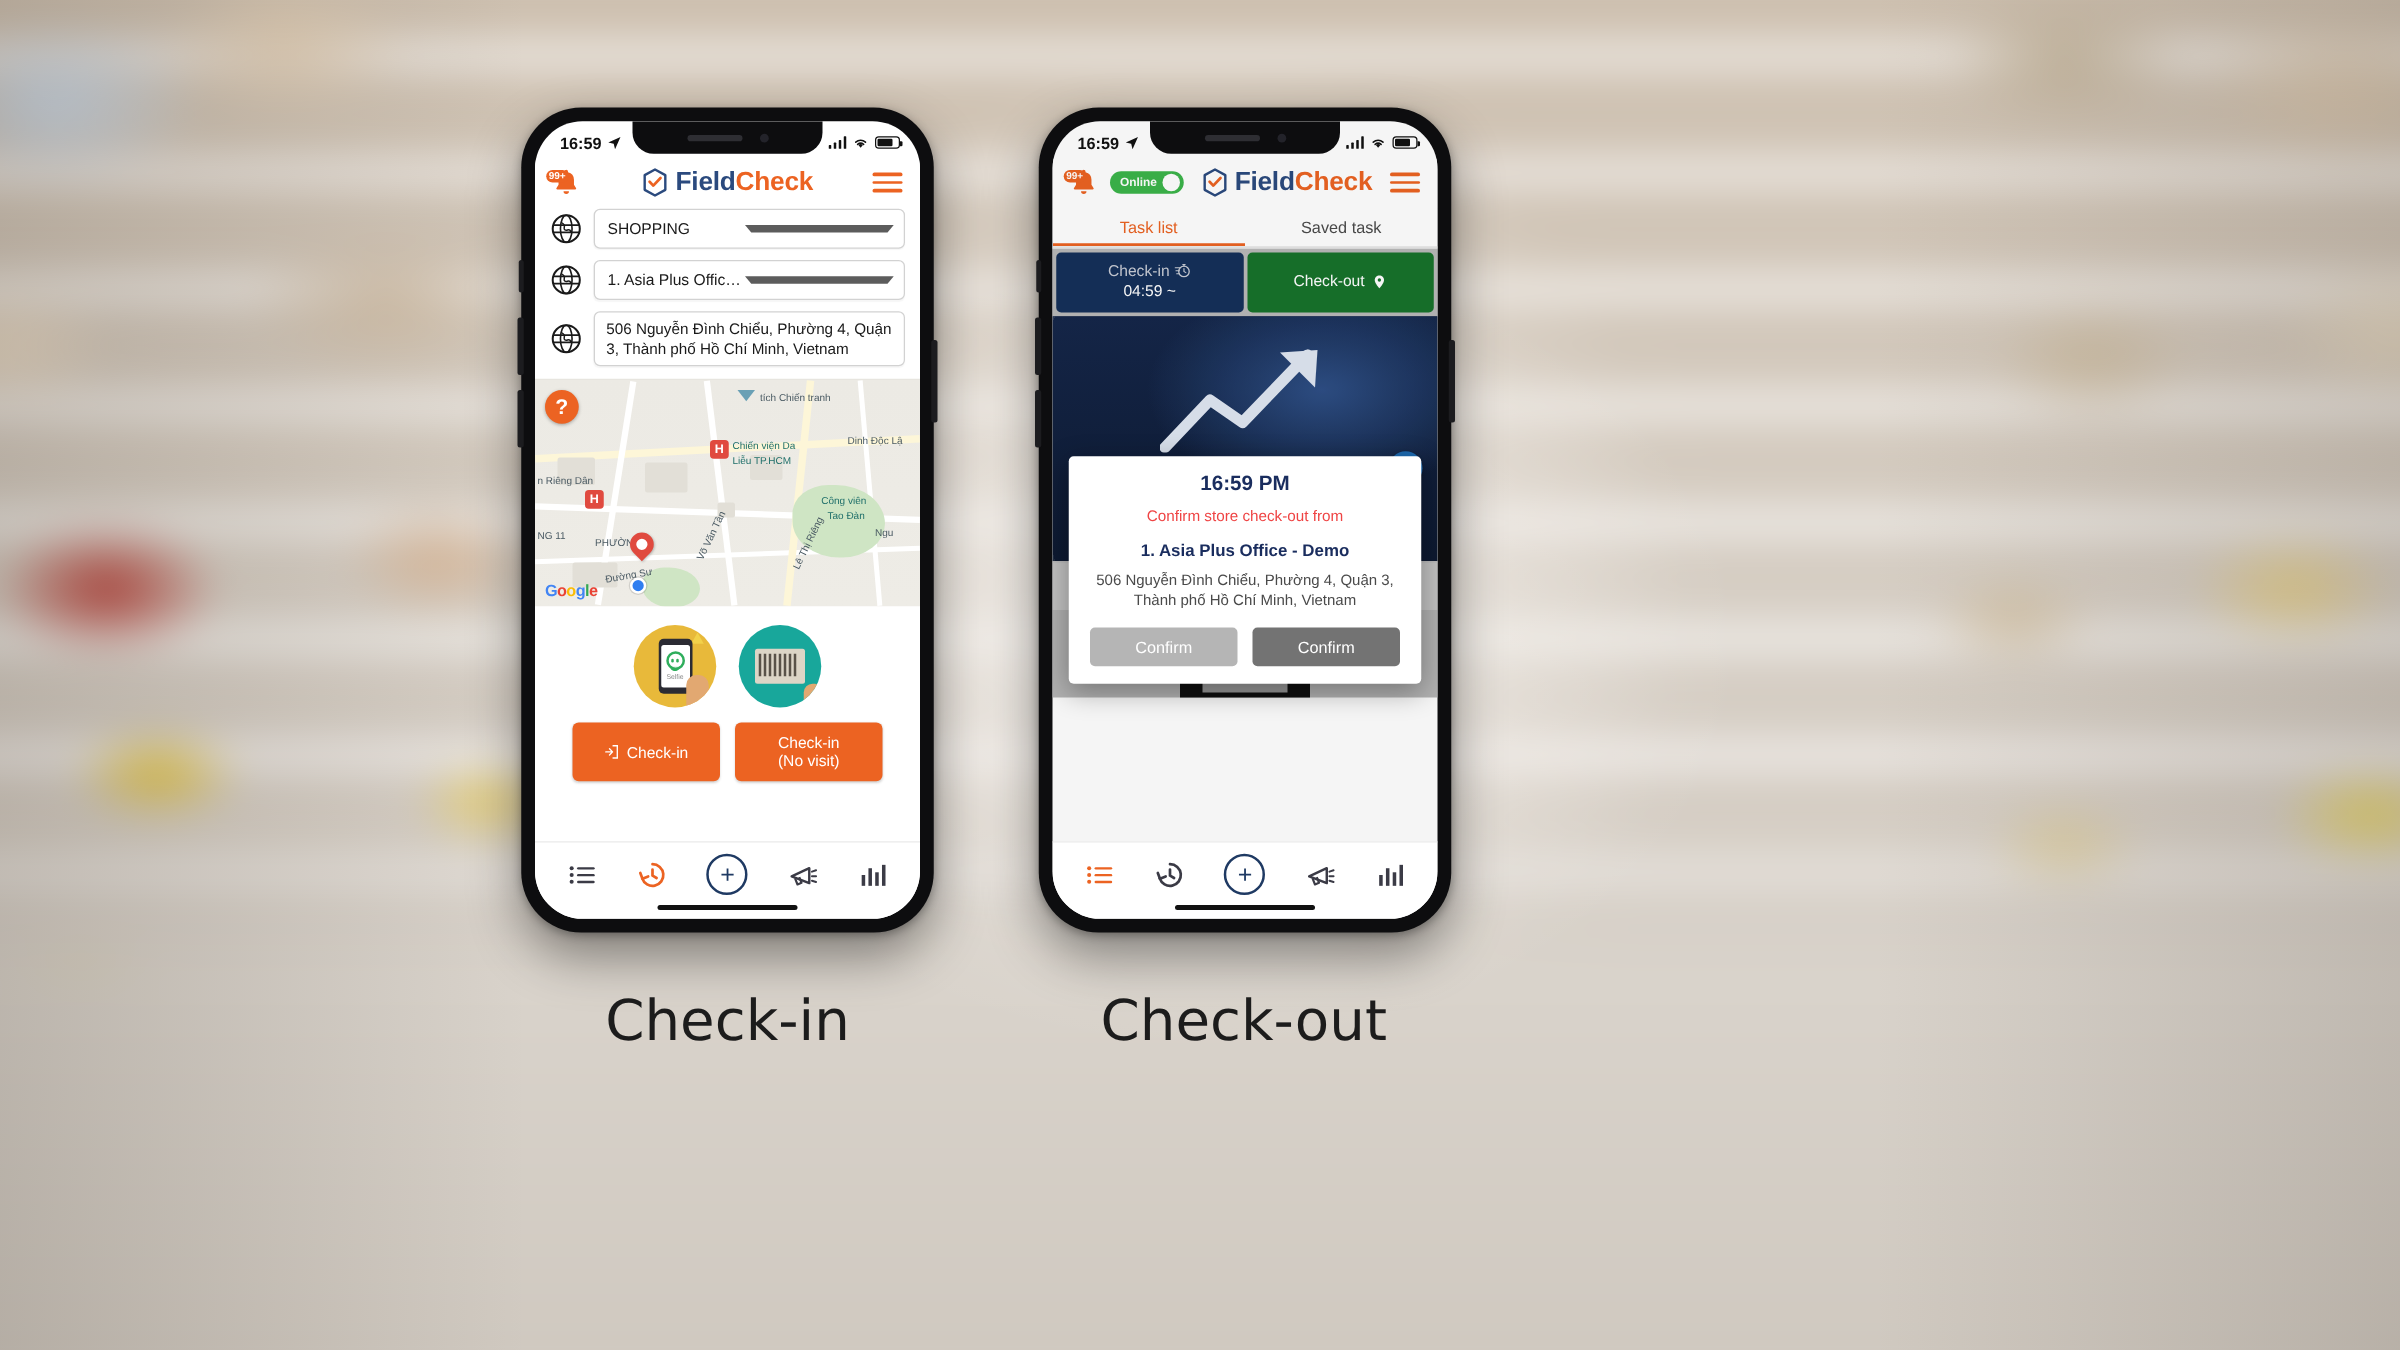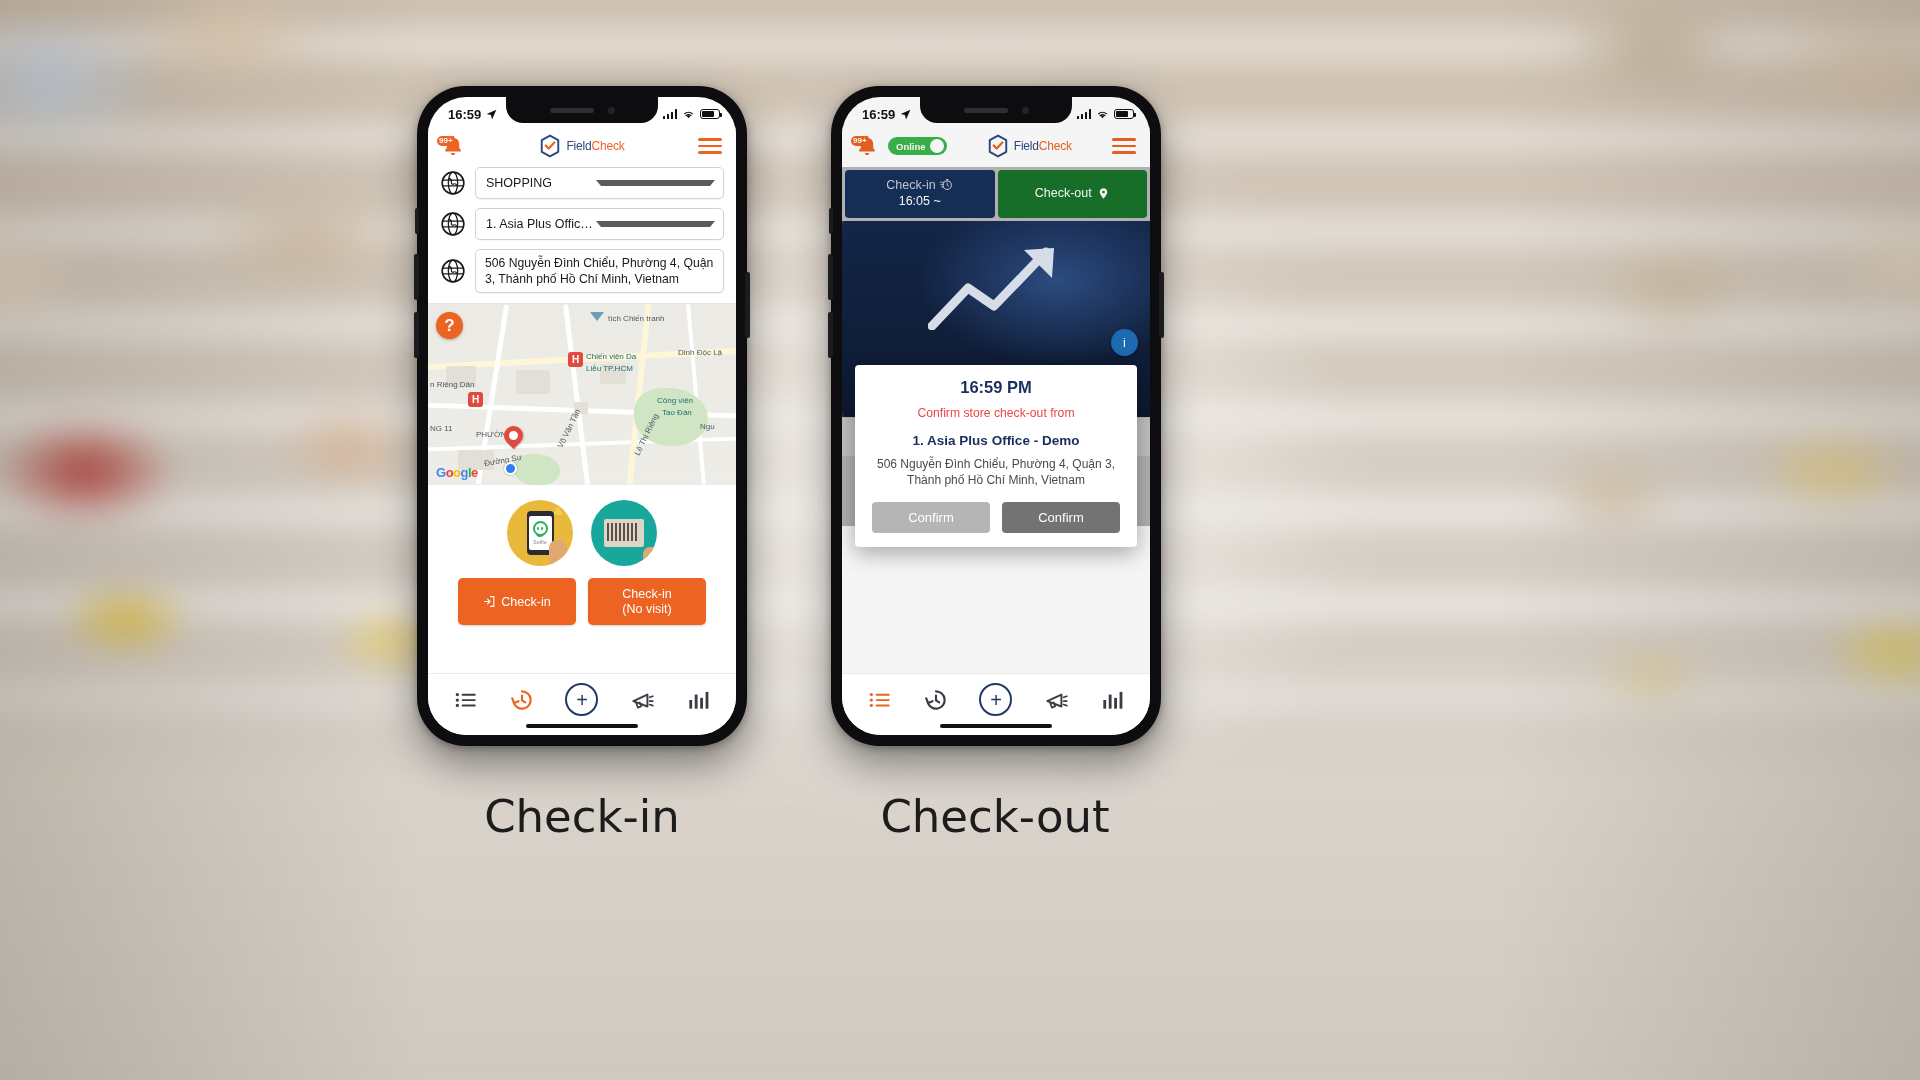--- a/index.html
+++ b/index.html
@@ -123,21 +123,21 @@
     font-size: 8px; font-weight: bold; color: #fff;
     background: #ec6322; border-radius: 6px; padding: 0 2px; line-height: 10px;
   }
   .online-pill {
     display: flex; align-items: center; gap: 4px;
     background: #3cb54a; border-radius: 11px; padding: 2px 3px 2px 8px;
     color: #fff; font-size: 9.5px; font-weight: bold; flex: 0 0 auto;
   }
   .online-knob { width: 14px; height: 14px; border-radius: 50%; background: #fff; }
   .brand { display: flex; align-items: center; gap: 5px; margin: 0 auto; }
-  .brand-txt { font-size: 12px; font-weight: normal; letter-spacing: -0.2px; }
+  .brand-txt { font-size: 21px; font-weight: bold; letter-spacing: -0.2px; }
   .brand-txt .b1 { color: #2b4a7e; }
   .brand-txt .b2 { color: #ec6322; }
   .burger { width: 24px; flex: 0 0 auto; display: flex; flex-direction: column; gap: 4px; }
   .burger i { display:block; height: 2.4px; background: #ec6322; border-radius: 2px; }
   .burger i:nth-child(2){ width: 100%; }
 
   
   .hint { text-align: center; font-size: 12.5px; color: #6b6b6b; padding: 6px 0 9px; }
   .field-row { display: flex; align-items: center; gap: 9px; padding: 0 12px 9px 12px; }
   .globe { width: 26px; height: 26px; flex: 0 0 auto; }
@@ -590,33 +590,37 @@
           <span class="b1">Field</span><span class="b2">Check</span>
         </span>
       </div>
       <div class="burger">
           <i></i>
           <i></i>
           <i></i>
         </div>
     </div>
 
+    <div class="tabs">
+      <div class="tab active">Task list</div>
+      <div class="tab">Saved task</div>
+    </div>
 
     <div class="chk-row">
       <div class="chk in">
         <div>
           <span>Check-in</span>
           <svg width="14" height="14" viewBox="0 0 24 24" style="vertical-align:-2px">
             <circle cx="14" cy="14" r="7.2" fill="none" stroke="#c9cdd6" stroke-width="1.8"></circle>
             <path d="M14 10.2V14l2.6 1.6" fill="none" stroke="#c9cdd6" stroke-width="1.6" stroke-linecap="round"></path>
             <path d="M12.4 4.4h3.2M14 4.4v2.4" stroke="#c9cdd6" stroke-width="1.6" stroke-linecap="round"></path>
             <path d="M2 9h6M3 13h5M4 17h4" stroke="#c9cdd6" stroke-width="1.4" stroke-linecap="round"></path>
           </svg>
         </div>
-        <div class="t2">16:05 ~</div>
+        <div class="t2">04:59 ~</div>
       </div>
       <div class="chk out">
         <span>Check-out</span>
         <svg width="13" height="15" viewBox="0 0 24 24">
           <path d="M12 2.4c3.8 0 6.9 3.1 6.9 6.9 0 5-6.9 12.3-6.9 12.3S5.1 14.3 5.1 9.3c0-3.8 3.1-6.9 6.9-6.9z" fill="#fff"></path>
           <circle cx="12" cy="9.2" r="2.5" fill="#17732b"></circle>
         </svg>
       </div>
     </div>
 

